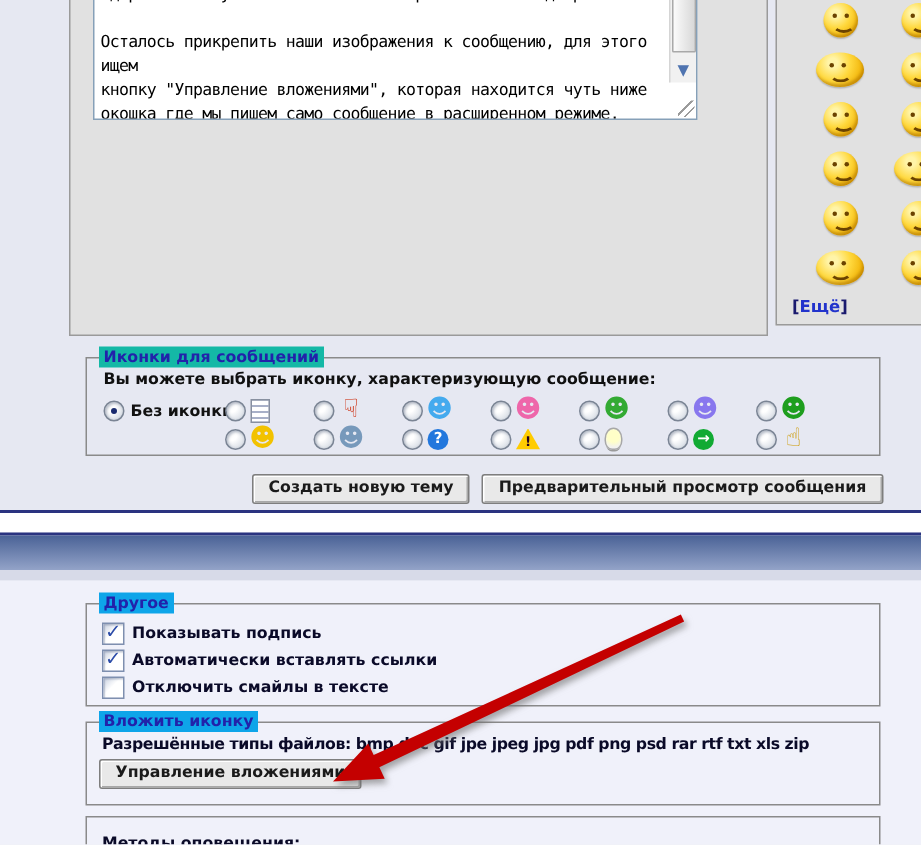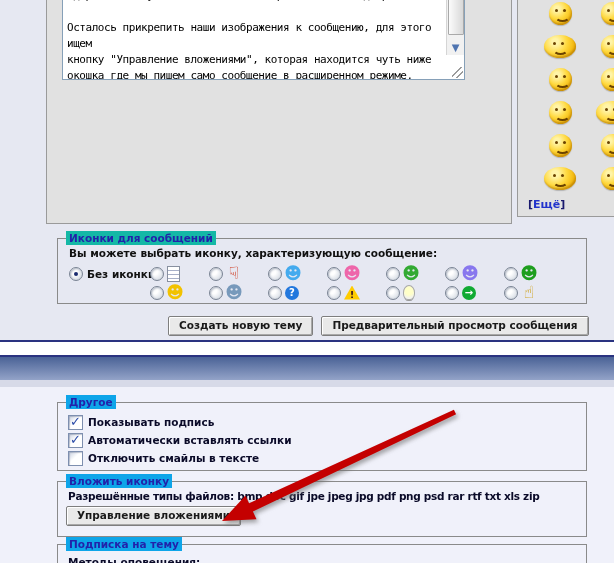--- a/index.html
+++ b/index.html
@@ -302,21 +302,20 @@
       </div>
   </div>
 
   <div class="fs bg-bot" id="attach-fs">
     <span class="legend">Вложить иконку</span>
     <div id="allowed-types">Разрешённые типы файлов: bmp doc gif jpe jpeg jpg pdf png psd rar rtf txt xls zip</div>
     <button class="btn" id="manage-btn">Управление вложениями</button>
   </div>
 
   <div class="fs bg-bot" id="subscribe-fs">
-    <span class="legend">Подписка на тему</span>
     <div id="notify-label">Методы оповещения:</div>
   </div>
 
   <svg id="arrow-svg" width="614" height="563" viewBox="0 0 614 563">
     <path id="arrow-path" d="M453.9,409.7 L456.1,414.3 L252.9,511.5 L256.5,519.2 L222,521 L245.5,495.6 L249.1,503.3 Z" fill="#C40000"></path>
   </svg>
 
 </div>
 
 </body></html>

